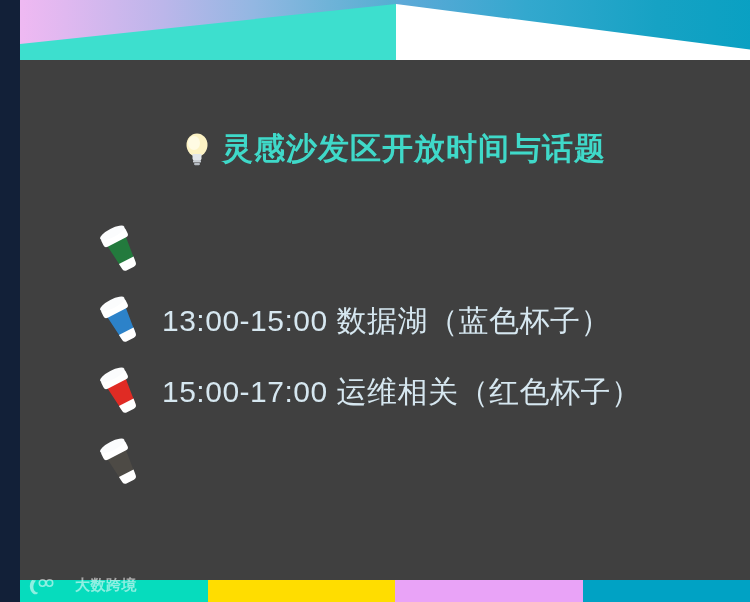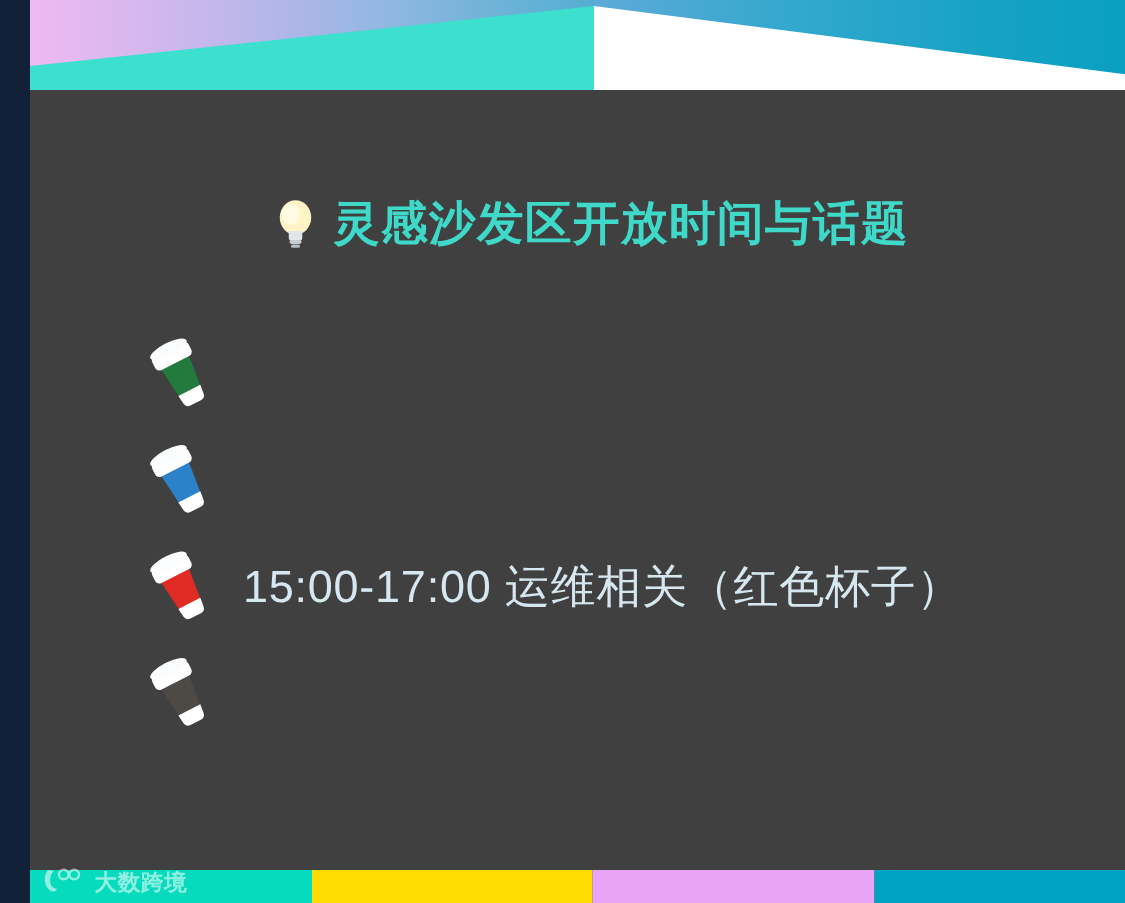--- a/index.html
+++ b/index.html
@@ -115,24 +115,25 @@
     margin-left: 10px;
     line-height: 1;
   }
 
   
   .watermark {
     position: absolute;
     left: 8px;
     bottom: 6px;
     display: flex;
-    align-items: flex-end;
-    gap: 5px;
+    align-items: flex-start;
+    gap: 17px;
     opacity: 0.55;
     z-index: 5;
+    font-family: Liberation Serif, serif;
   }
   .wm-logo {
     width: 30px;
     height: 18px;
     display: block;
   }
   .wm-text {
     font-size: 15px;
     color: #ffffff;
     font-weight: bold;
@@ -195,20 +196,21 @@
       <span class="cup-icon">
         <svg viewBox="0 0 62 62" width="62" height="62" xmlns="http://www.w3.org/2000/svg">
           <g transform="rotate(-27 31 31)">
             <path d="M20.5 20 h21 l-3 27 a4 4 0 0 1 -4 3.4 h-7 a4 4 0 0 1 -4 -3.4 z" fill="#2c82c9"></path>
             <rect x="17.5" y="11.5" width="27" height="10.5" rx="3.2" fill="#ffffff"></rect>
             <ellipse cx="31" cy="11.8" rx="13.5" ry="4.4" fill="#fbfcfd"></ellipse>
             <path d="M22.8 42.5 h16.4 l-0.7 6.2 a3.6 3.6 0 0 1 -3.6 3.1 h-7.8 a3.6 3.6 0 0 1 -3.6 -3.1 z" fill="#ffffff"></path>
           </g>
         </svg>
       </span>
+      <span class="item-text">13:00-15:00 数据湖（蓝色杯子）</span>
     </div>
 
     <div class="list-item">
       <span class="cup-icon">
         <svg viewBox="0 0 62 62" width="62" height="62" xmlns="http://www.w3.org/2000/svg">
           <g transform="rotate(-27 31 31)">
             <path d="M20.5 20 h21 l-3 27 a4 4 0 0 1 -4 3.4 h-7 a4 4 0 0 1 -4 -3.4 z" fill="#e02b24"></path>
             <rect x="17.5" y="11.5" width="27" height="10.5" rx="3.2" fill="#ffffff"></rect>
             <ellipse cx="31" cy="11.8" rx="13.5" ry="4.4" fill="#fbfcfd"></ellipse>
             <path d="M22.8 42.5 h16.4 l-0.7 6.2 a3.6 3.6 0 0 1 -3.6 3.1 h-7.8 a3.6 3.6 0 0 1 -3.6 -3.1 z" fill="#ffffff"></path>

